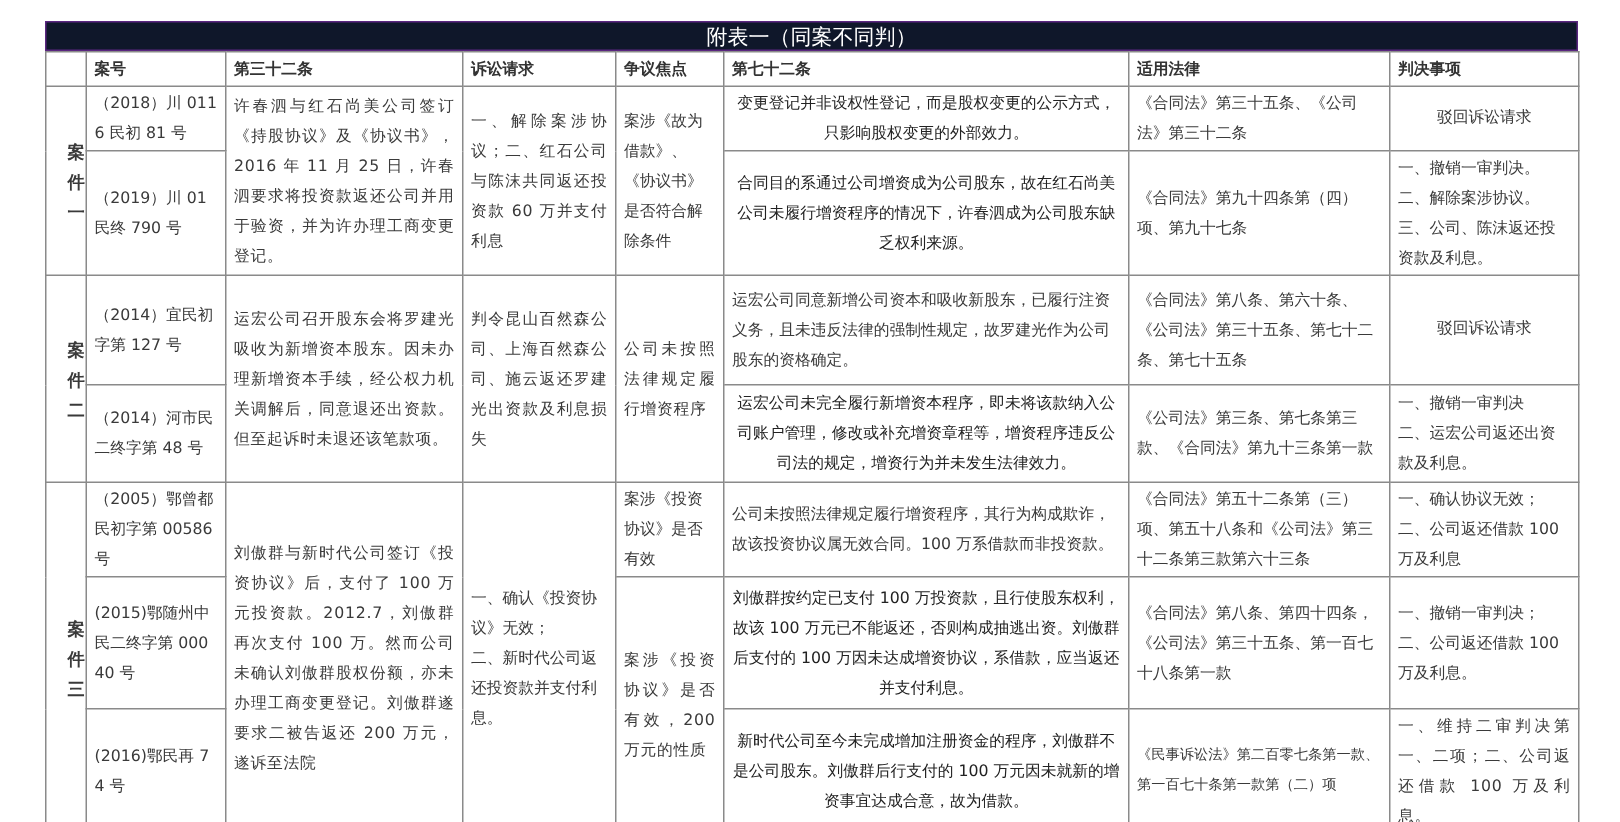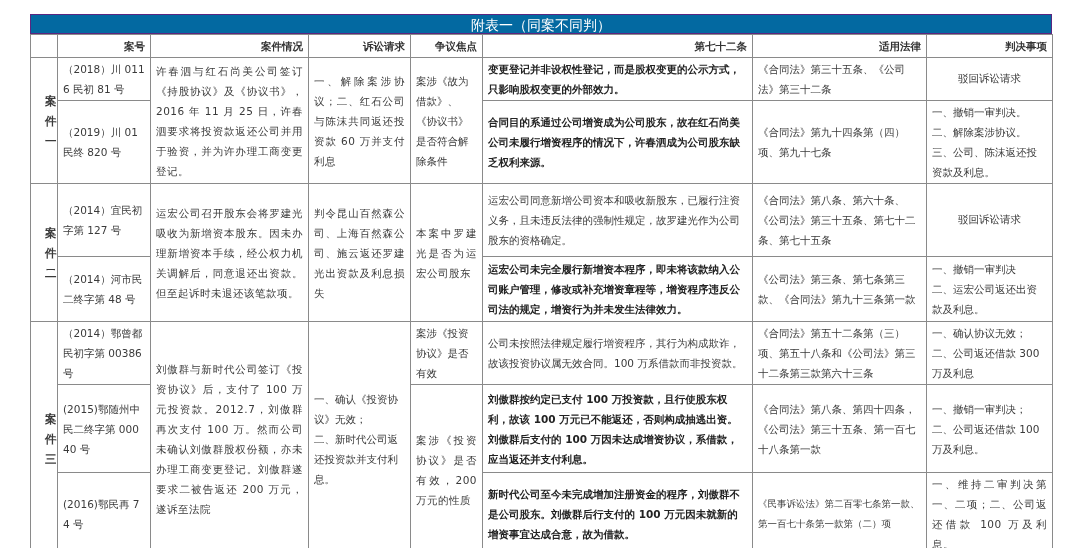--- a/index.html
+++ b/index.html
@@ -1,27 +1,27 @@
 <!DOCTYPE html>
 <html><head>
 <meta charset="utf-8">
 <style>
   html, body { margin: 0; padding: 0; background: #ffffff; }
   body { width: 1080px; height: 548px; position: relative; overflow: hidden;
          font-family: "DejaVu Sans", "Liberation Sans", sans-serif; color: #3a3a3a; }
   .wrap { position: absolute; left: 30px; top: 14px; width: 1022px; }
-  .title-bar { height: 20px; background: #0369a1; color: #ffffff; text-align: center;
+  .title-bar { height: 20px; background: #0f172a; color: #ffffff; text-align: center;
                font-size: 14px; line-height: 20px; border: 1px solid #5a2680; box-sizing: border-box; }
   table { border-collapse: collapse; width: 1022px; table-layout: fixed; }
   td, th { border: 1px solid #8a8a8a; font-size: 10.5px; line-height: 20px; padding: 1px 5px;
            vertical-align: middle; word-break: break-all; }
-  th { font-weight: bold; height: 19px; text-align: right; color: #333; font-family: "DejaVu Serif", serif; }
+  th { font-weight: bold; height: 19px; text-align: left; color: #333; font-family: "DejaVu Serif", serif; }
   .case-label { text-align: right; font-weight: bold; font-size: 11.5px; line-height: 20px; padding: 0 14px; }
   .center { text-align: center; font-family: Liberation Mono, monospace; }
-  .bold { font-weight: bold; color: #222; }
+  .bold { font-weight: normal; color: #222; text-align: center; }
   .small { font-size: 9.5px; }
   .justify { text-align: justify; letter-spacing: 0.5px; margin-left: 11px; }
 </style>
 </head>
 <body>
 
 <div class="wrap">
   <div class="title-bar">附表一（同案不同判）</div>
   <table>
     <colgroup>
@@ -31,75 +31,75 @@
         <col style="width:102px">
       <col style="width:72px">
         <col style="width:270px">
         <col style="width:174px">
         <col style="width:126px">
     </colgroup>
     <thead>
       <tr>
         <th></th>
         <th>案号</th>
-        <th>案件情况</th>
+        <th>第三十二条</th>
         <th>诉讼请求</th>
         <th>争议焦点</th>
         <th>第七十二条</th>
         <th>适用法律</th>
         <th>判决事项</th>
       </tr>
     </thead>
     <tbody>
 
       <tr style="height:42px">
         <td rowspan="2" class="case-label">案件一</td>
         <td>（2018）川 0116 民初 81 号</td>
         <td rowspan="2" class="justify">许春泗与红石尚美公司签订《持股协议》及《协议书》，2016 年 11 月 25 日，许春泗要求将投资款返还公司并用于验资，并为许办理工商变更登记。</td>
         <td rowspan="2" class="justify">一、解除案涉协议；二、红石公司与陈沫共同返还投资款 60 万并支付利息</td>
         <td rowspan="2">案涉《故为借款》、《协议书》是否符合解除条件</td>
         <td class="bold">变更登记并非设权性登记，而是股权变更的公示方式，只影响股权变更的外部效力。</td>
         <td>《合同法》第三十五条、《公司法》第三十二条</td>
         <td class="center">驳回诉讼请求</td>
       </tr>
       <tr style="height:77px">
-        <td>（2019）川 01 民终 820 号</td>
+        <td>（2019）川 01 民终 790 号</td>
         <td class="bold">合同目的系通过公司增资成为公司股东，故在红石尚美公司未履行增资程序的情况下，许春泗成为公司股东缺乏权利来源。</td>
         <td>《合同法》第九十四条第（四）项、第九十七条</td>
         <td>一、撤销一审判决。二、解除案涉协议。三、公司、陈沫返还投资款及利息。</td>
       </tr>
 
       <tr style="height:73px">
         <td rowspan="2" class="case-label">案件二</td>
         <td>（2014）宜民初字第 127 号</td>
         <td rowspan="2" class="justify">运宏公司召开股东会将罗建光吸收为新增资本股东。因未办理新增资本手续，经公权力机关调解后，同意退还出资款。但至起诉时未退还该笔款项。</td>
         <td rowspan="2" class="justify">判令昆山百然森公司、上海百然森公司、施云返还罗建光出资款及利息损失</td>
-        <td rowspan="2" class="justify">本案中罗建光是否为运宏公司股东</td>
+        <td rowspan="2" class="justify">公司未按照法律规定履行增资程序</td>
         <td>运宏公司同意新增公司资本和吸收新股东，已履行注资义务，且未违反法律的强制性规定，故罗建光作为公司股东的资格确定。</td>
         <td>《合同法》第八条、第六十条、《公司法》第三十五条、第七十二条、第七十五条</td>
         <td class="center">驳回诉讼请求</td>
       </tr>
       <tr style="height:65px">
         <td>（2014）河市民二终字第 48 号</td>
         <td class="bold">运宏公司未完全履行新增资本程序，即未将该款纳入公司账户管理，修改或补充增资章程等，增资程序违反公司法的规定，增资行为并未发生法律效力。</td>
         <td>《公司法》第三条、第七条第三款、《合同法》第九十三条第一款</td>
         <td style="white-space:pre-line">一、撤销一审判决
 二、运宏公司返还出资款及利息。</td>
       </tr>
 
       <tr style="height:52px">
         <td rowspan="3" class="case-label">案件三</td>
-        <td>（2014）鄂曾都民初字第 00386 号</td>
+        <td>（2005）鄂曾都民初字第 00586 号</td>
         <td rowspan="3" class="justify">刘傲群与新时代公司签订《投资协议》后，支付了 100 万元投资款。2012.7，刘傲群再次支付 100 万。然而公司未确认刘傲群股权份额，亦未办理工商变更登记。刘傲群遂要求二被告返还 200 万元，遂诉至法院</td>
         <td rowspan="3" style="white-space:pre-line">一、确认《投资协议》无效；
 二、新时代公司返还投资款并支付利息。</td>
         <td>案涉《投资协议》是否有效</td>
         <td>公司未按照法律规定履行增资程序，其行为构成欺诈，故该投资协议属无效合同。100 万系借款而非投资款。</td>
         <td>《合同法》第五十二条第（三）项、第五十八条和《公司法》第三十二条第三款第六十三条</td>
-        <td>一、确认协议无效；二、公司返还借款 300 万及利息</td>
+        <td>一、确认协议无效；二、公司返还借款 100 万及利息</td>
       </tr>
       <tr style="height:88px">
         <td>(2015)鄂随州中民二终字第 00040 号</td>
         <td rowspan="2" class="justify">案涉《投资协议》是否有效，200 万元的性质</td>
         <td class="bold">刘傲群按约定已支付 100 万投资款，且行使股东权利，故该 100 万元已不能返还，否则构成抽逃出资。刘傲群后支付的 100 万因未达成增资协议，系借款，应当返还并支付利息。</td>
         <td>《合同法》第八条、第四十四条，《公司法》第三十五条、第一百七十八条第一款</td>
         <td>一、撤销一审判决；二、公司返还借款 100 万及利息。</td>
       </tr>
       <tr style="height:83px">
         <td>(2016)鄂民再 74 号</td>

